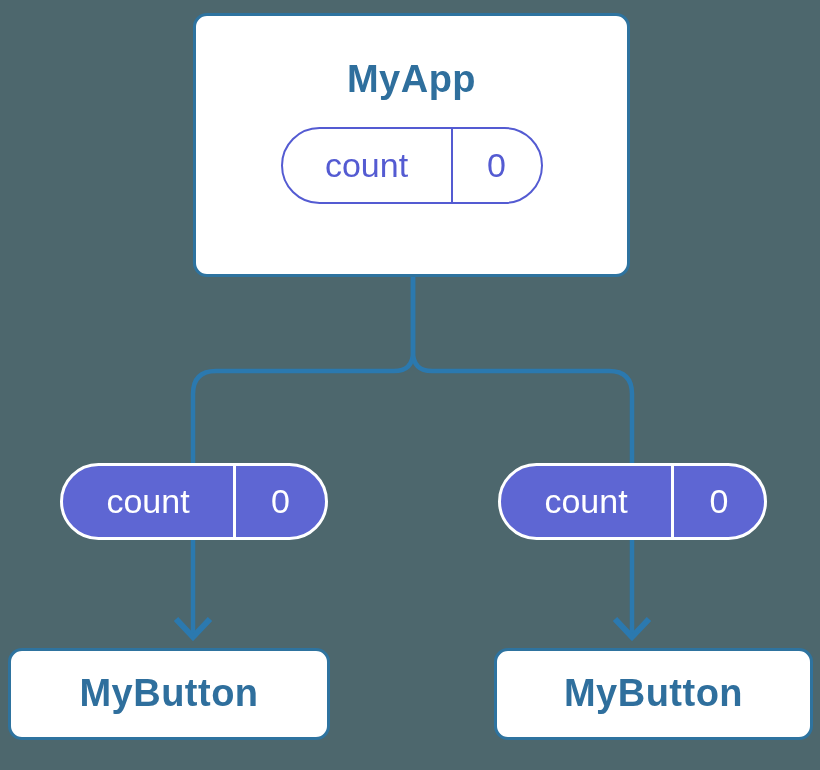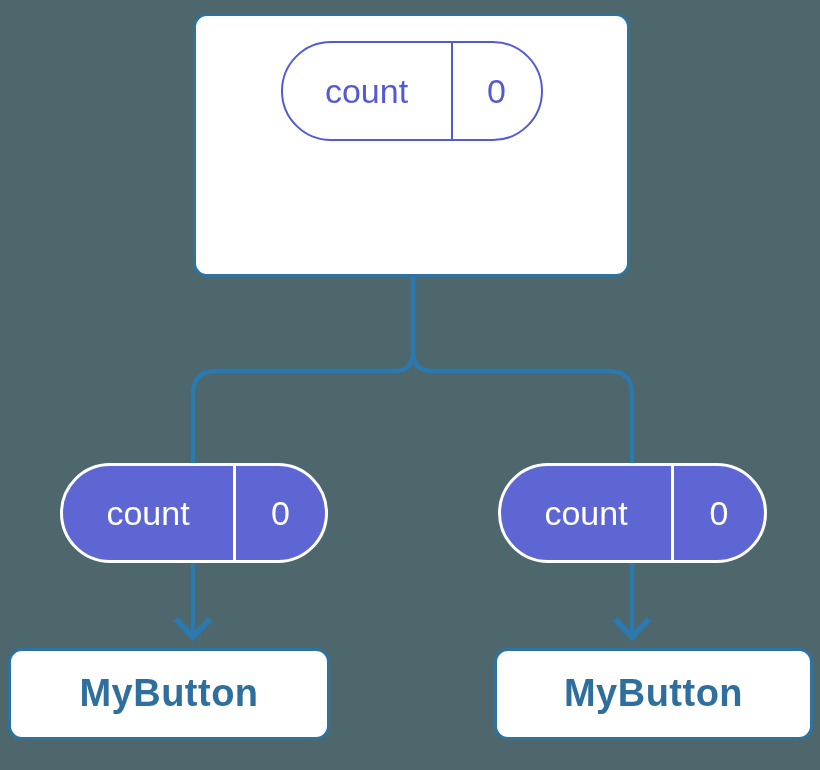--- a/index.html
+++ b/index.html
@@ -34,21 +34,21 @@
   }
   .root-card {
     left: 193px; top: 13px;
     width: 437px; height: 264px;
     display: flex;
     flex-direction: column;
     align-items: center;
   }
   .root-card .card-title { margin-top: 42px; }
   .pill {
-    height: 100px;
+    height: 77px;
     border-radius: 50px;
     box-sizing: border-box;
     display: flex;
     align-items: stretch;
     font-size: 34px;
     overflow: hidden;
     z-index: 2;
   }
   .pill .seg {
     display: flex;
@@ -102,20 +102,21 @@
       <path d="M413 277 V352 Q413 371 394 371 H216 Q193 371 193 394 V634"></path>
       <path d="M413 277 V352 Q413 371 432 371 H609 Q632 371 632 394 V634"></path>
     </g>
     <g stroke="#2b79af" fill="none" stroke-width="6" stroke-linejoin="miter">
       <path d="M176 619 L193 637 L210 619"></path>
       <path d="M615 619 L632 637 L649 619"></path>
     </g>
   </svg>
 
   <div class="card root-card">
+    <div class="card-title">MyApp</div>
     <div class="pill pill-outline">
       <div class="seg seg-name">count</div>
       <div class="seg seg-value">0</div>
     </div>
   </div>
 
   <div class="pill pill-filled pill-left">
     <div class="seg seg-name">count</div>
     <div class="seg seg-value">0</div>
   </div>

